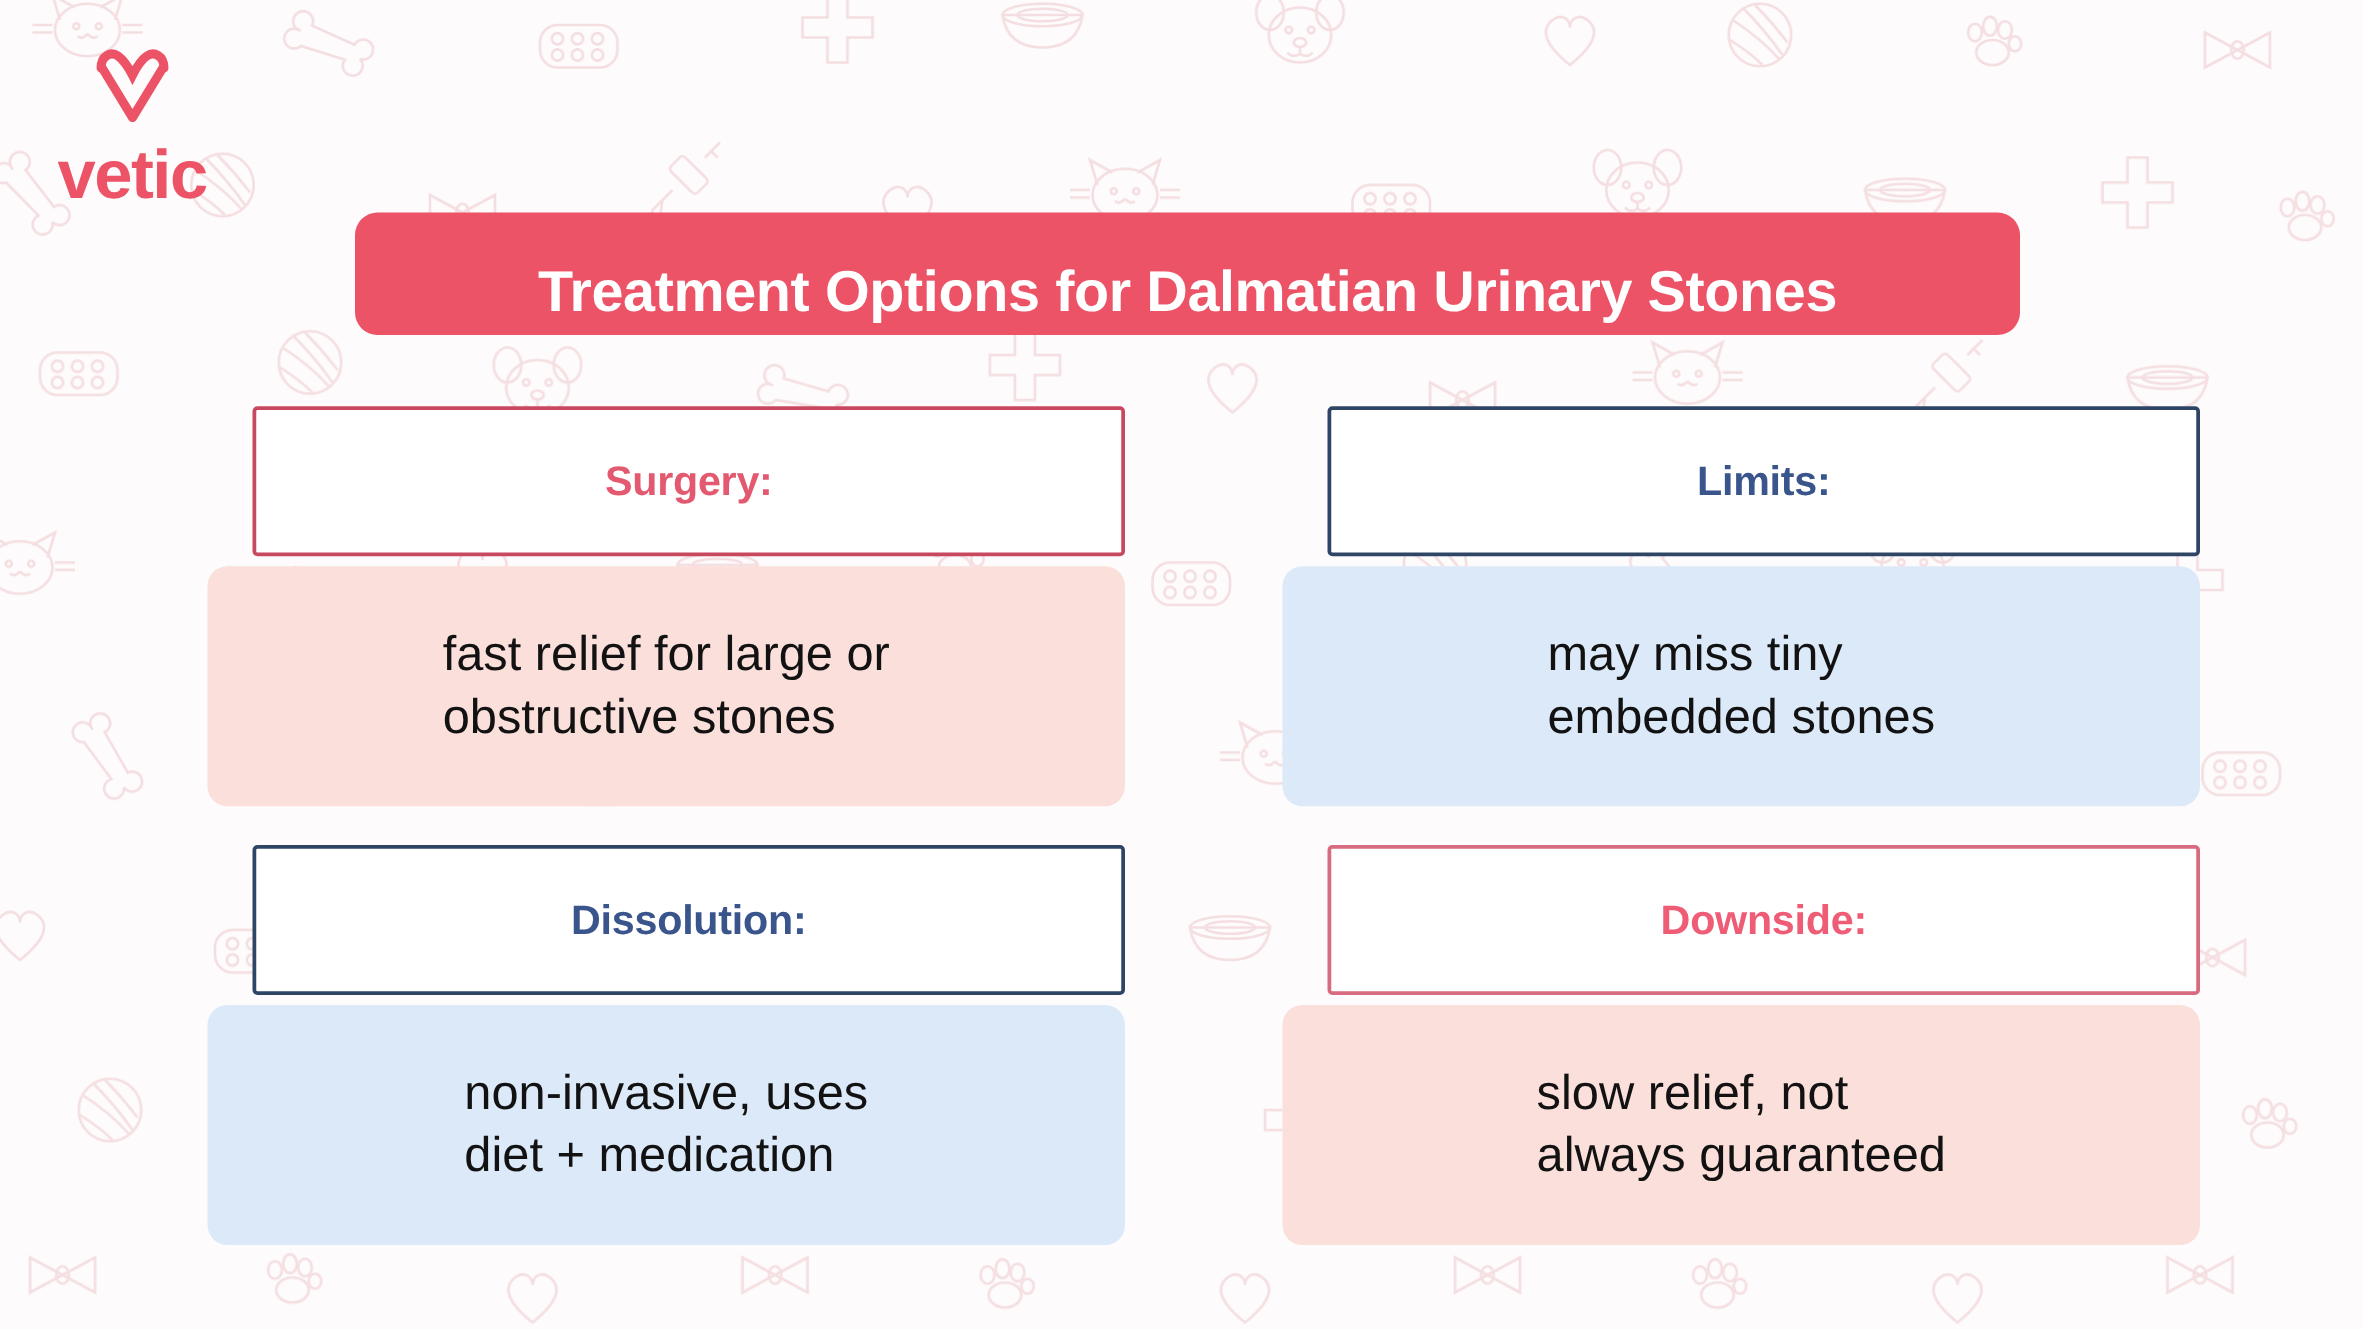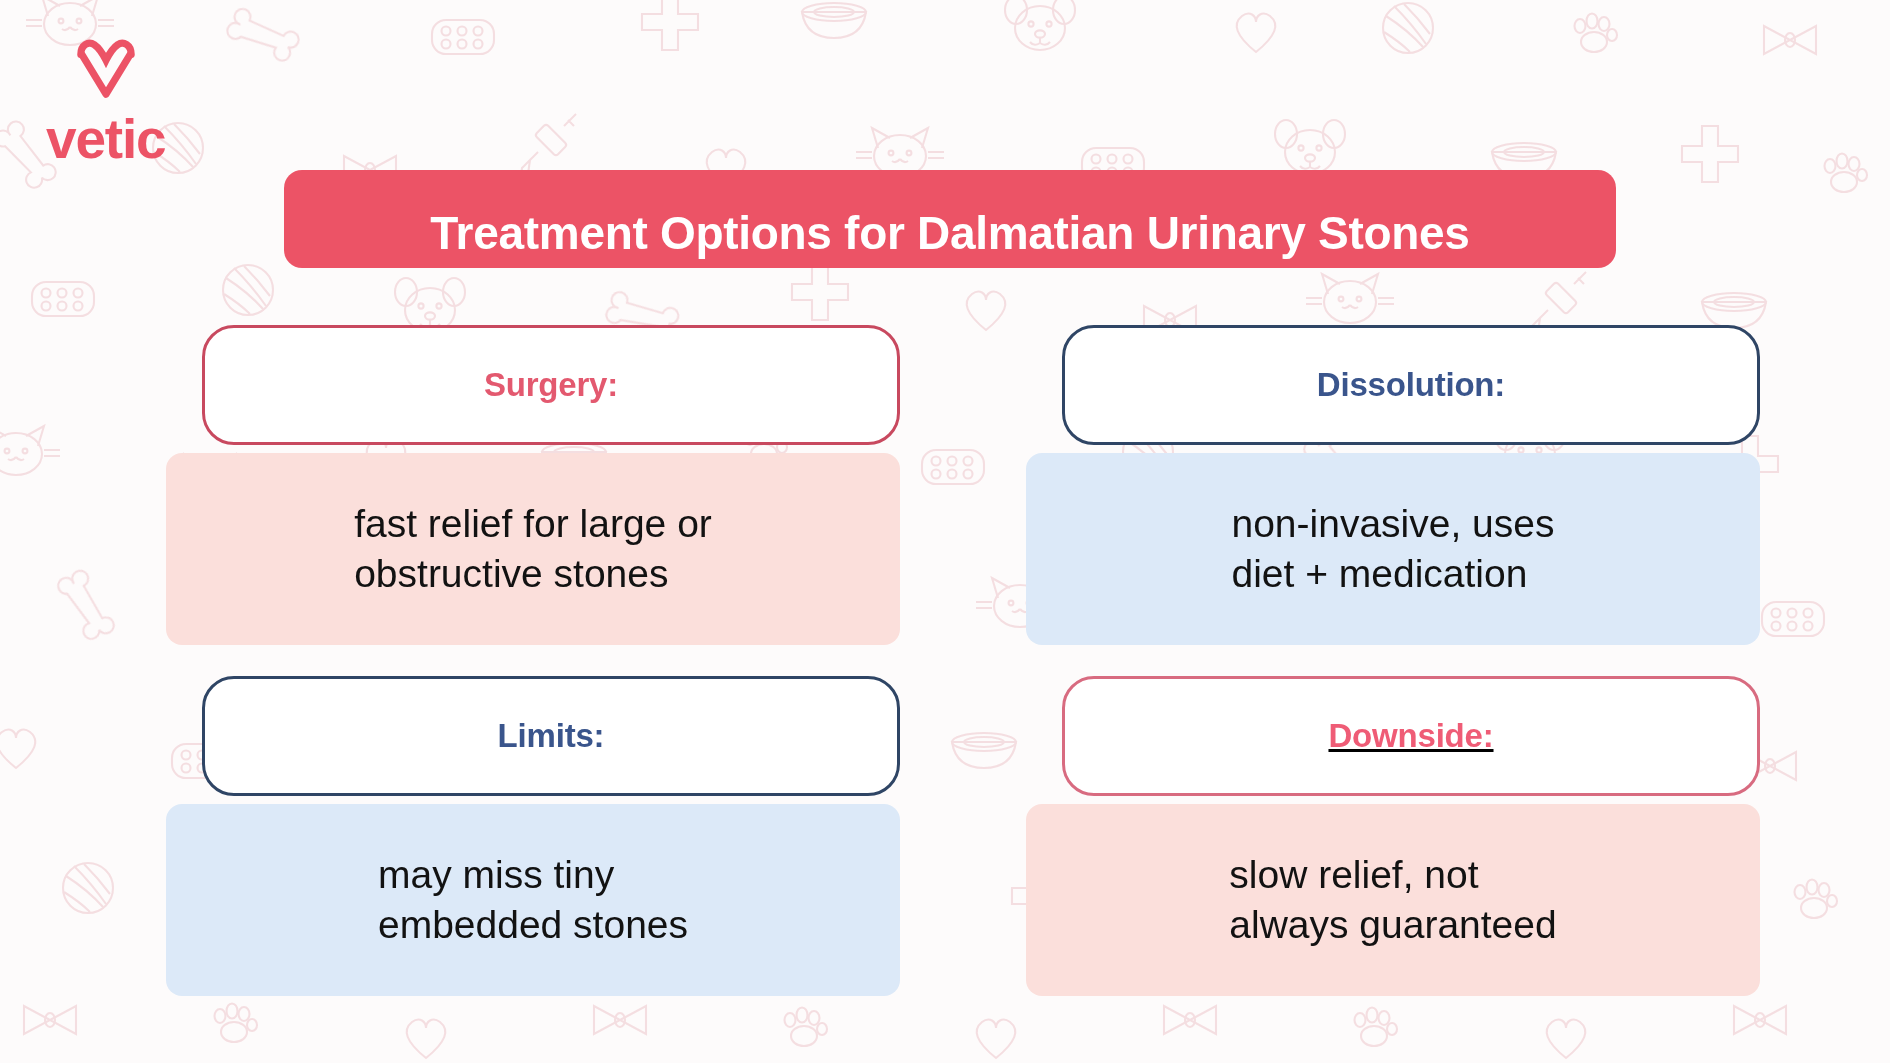--- a/index.html
+++ b/index.html
@@ -84,31 +84,31 @@
     grid-template-columns: 734px 734px;
     column-gap: 126px;
     row-gap: 31px;
   }
 
   .card-group { display: flex; flex-direction: column; }
 
   .card-header {
     height: 120px;
     background: #ffffff;
-    border-radius: 32px;
+    border-radius: 4px;
     border: 3px solid #C84B63;
     display: flex;
     align-items: center;
     justify-content: center;
     margin-bottom: 8px;
     margin-left: 36px;
   }
   .card-header.pink   { border-color: #C8495F; }
   .card-header.navy   { border-color: #2F4565; }
-  .card-header.pink-l { border-color: #D86B80; text-decoration: underline; }
+  .card-header.pink-l { border-color: #D86B80; }
 
   .card-header-text {
     font-size: 33px;
     font-weight: 700;
     letter-spacing: -0.2px;
   }
   .card-header.pink   .card-header-text { color: #E3596F; }
   .card-header.pink-l .card-header-text { color: #EF5C76; }
   .card-header.navy   .card-header-text { color: #3A558C; }
 
@@ -313,39 +313,39 @@
         <span class="card-header-text">Surgery:</span>
       </div>
       <div class="card-body pink">
         <span class="card-body-text">fast relief for large or
 obstructive stones</span>
       </div>
     </div>
 
     <div class="card-group">
       <div class="card-header navy">
+        <span class="card-header-text">Limits:</span>
+      </div>
+      <div class="card-body blue">
+        <span class="card-body-text">may miss tiny
+embedded stones</span>
+      </div>
+    </div>
+
+    <div class="card-group">
+      <div class="card-header navy">
         <span class="card-header-text">Dissolution:</span>
       </div>
       <div class="card-body blue">
         <span class="card-body-text">non-invasive, uses
 diet + medication</span>
       </div>
     </div>
 
     <div class="card-group">
-      <div class="card-header navy">
-        <span class="card-header-text">Limits:</span>
-      </div>
-      <div class="card-body blue">
-        <span class="card-body-text">may miss tiny
-embedded stones</span>
-      </div>
-    </div>
-
-    <div class="card-group">
       <div class="card-header pink-l">
         <span class="card-header-text">Downside:</span>
       </div>
       <div class="card-body pink">
         <span class="card-body-text">slow relief, not
 always guaranteed</span>
       </div>
     </div>
 
   </div>

